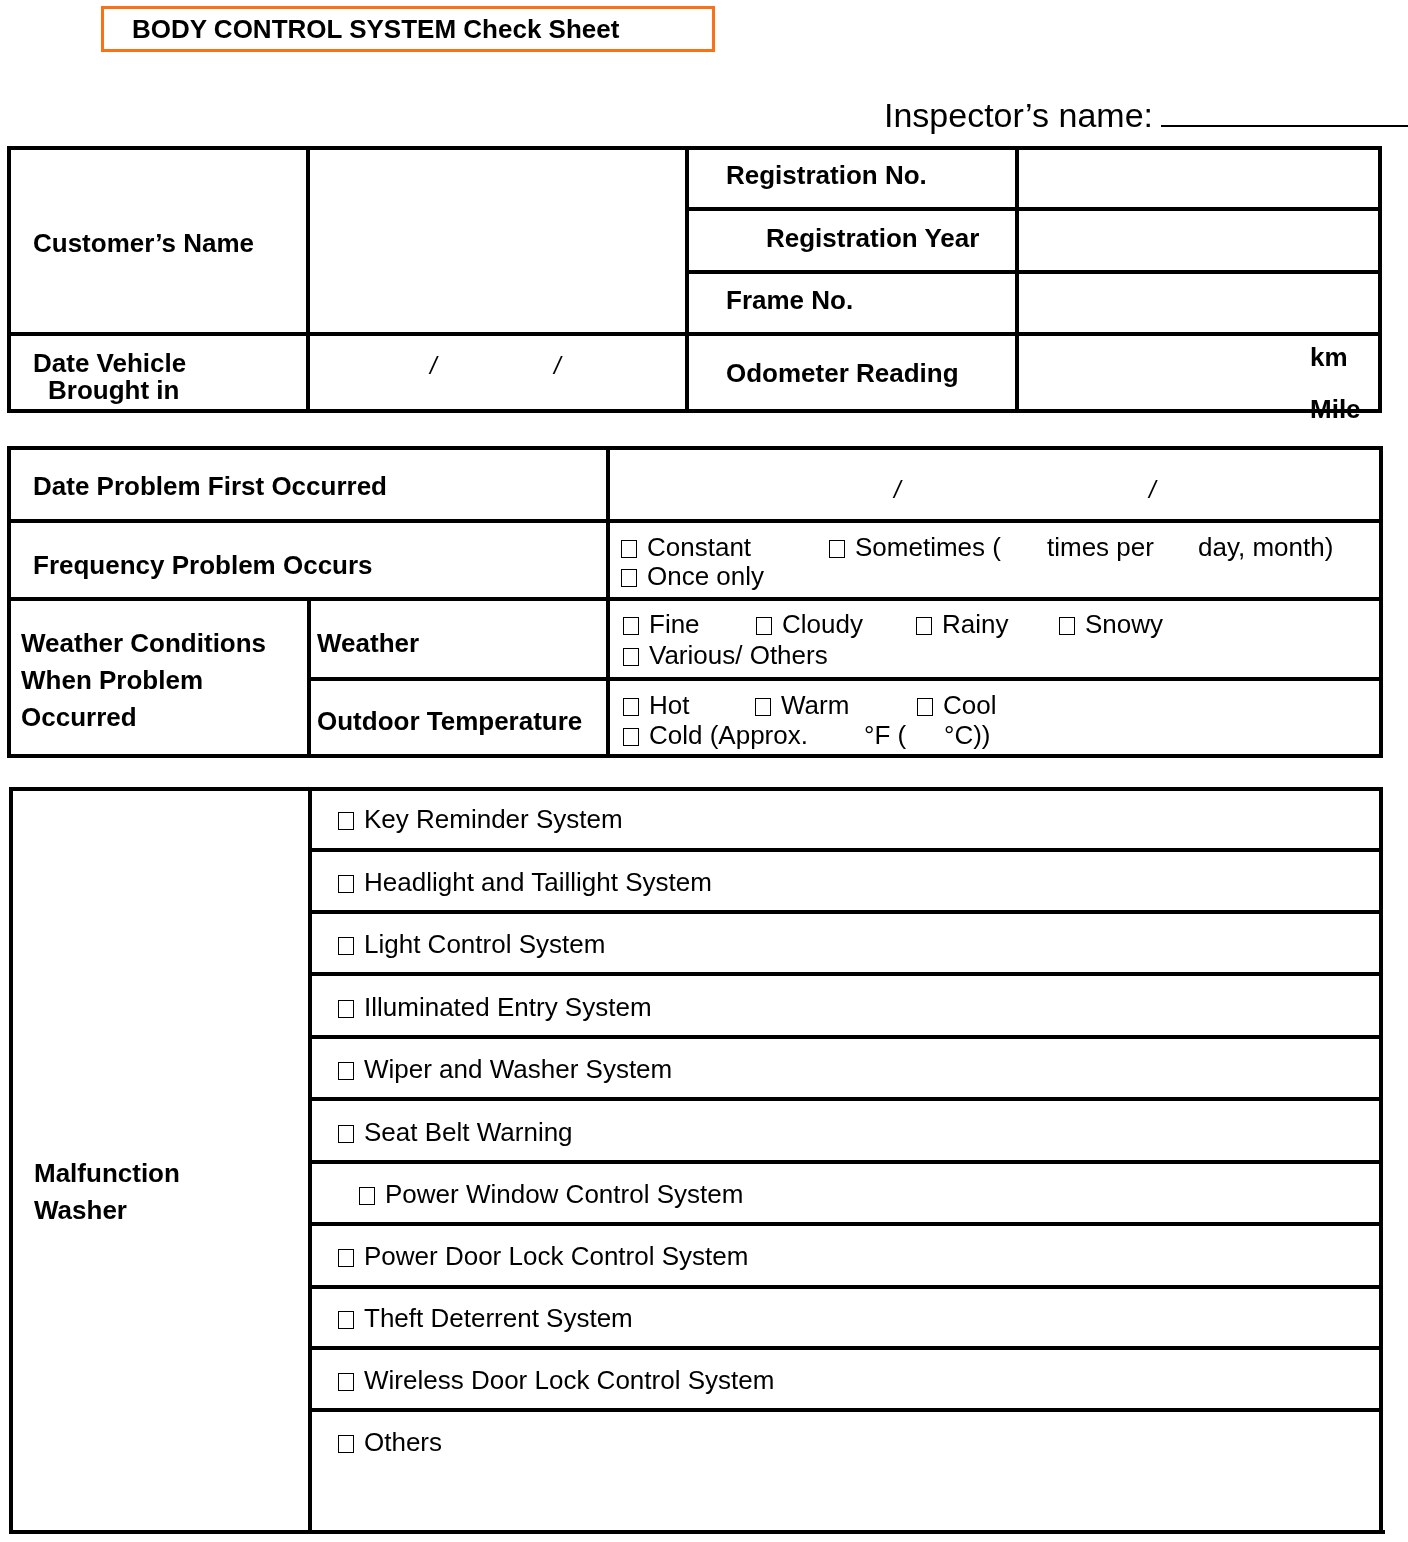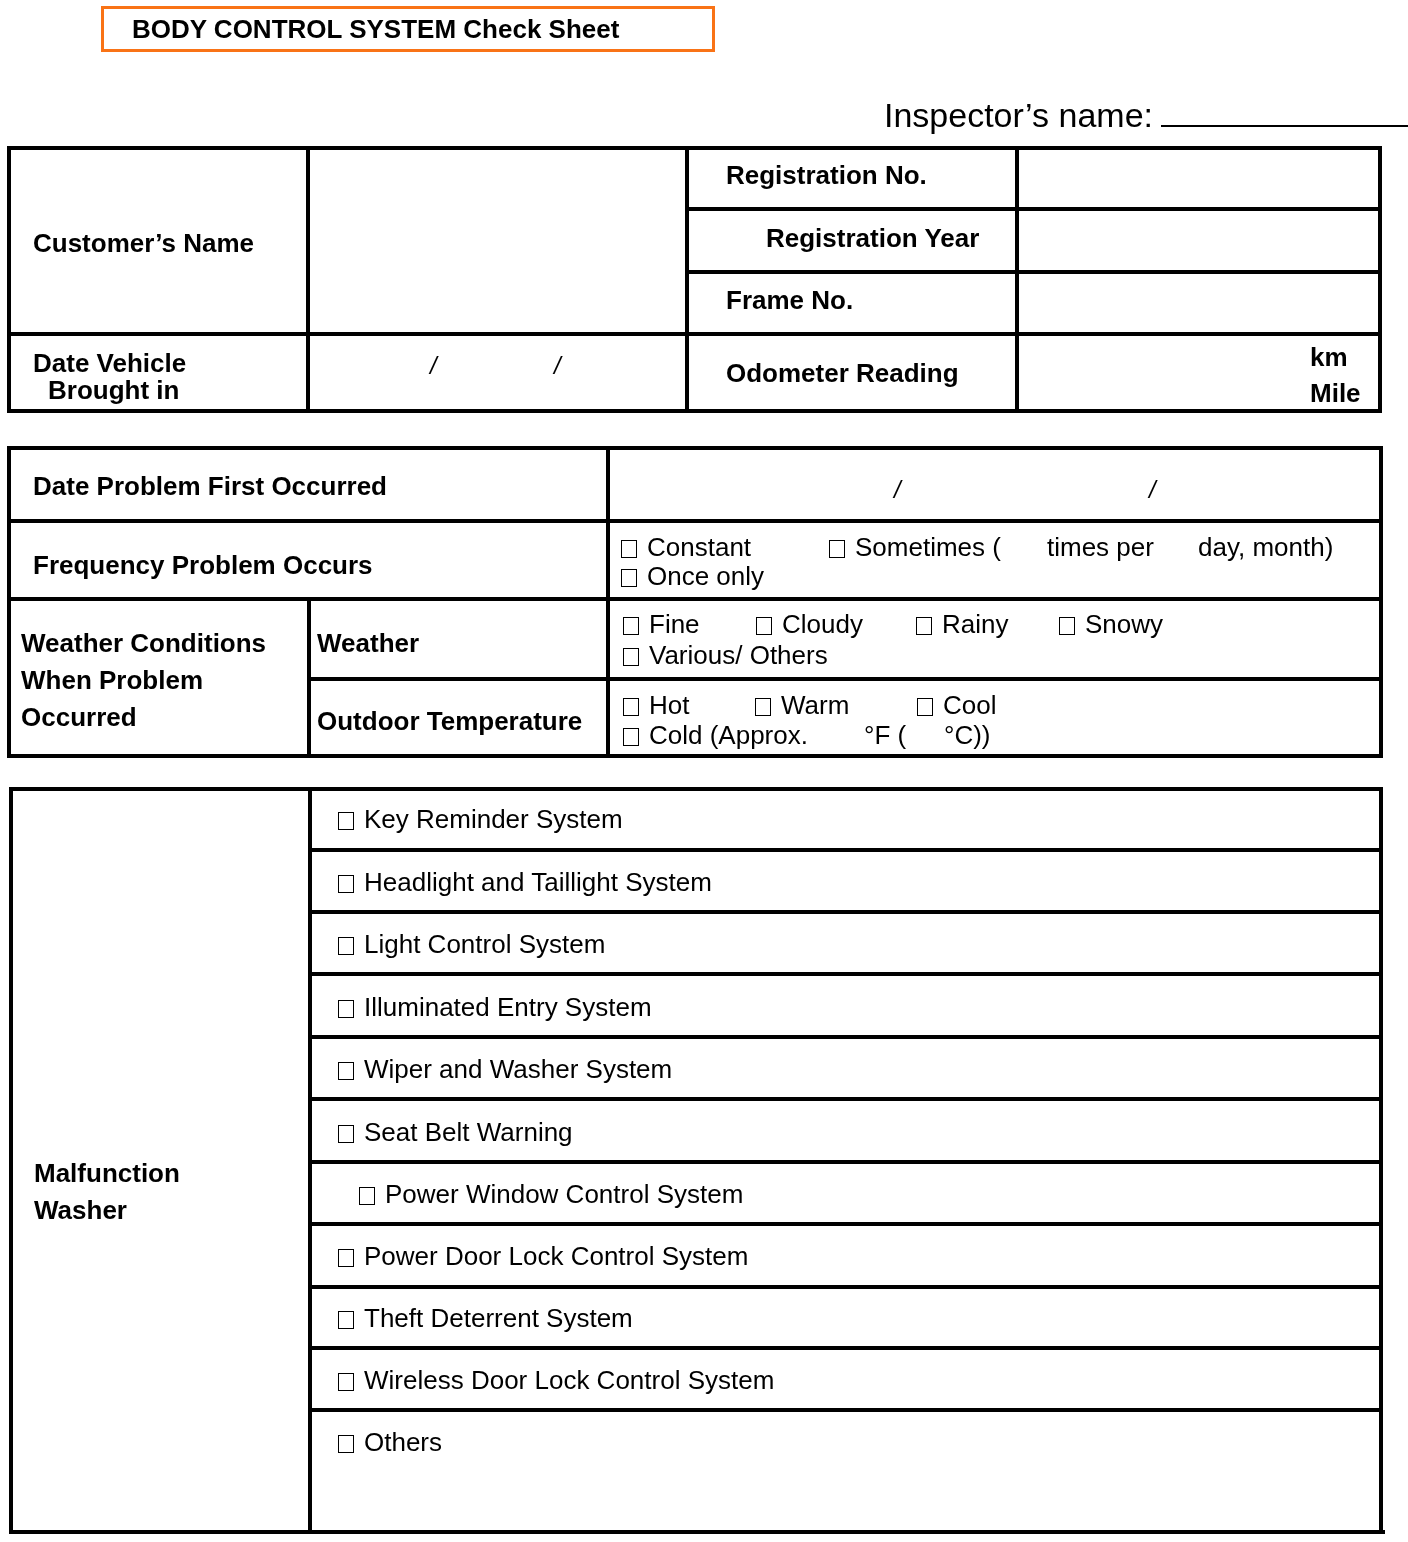--- a/index.html
+++ b/index.html
@@ -60,21 +60,21 @@
 
   <div class="lbl" style="left:726px; top:223px;margin-left:40px;">Registration Year</div>
   <div class="abs" style="left:1019px; top:211px; width:359px; height:59px;"></div>
 
   <div class="lbl" style="left:726px; top:285px;">Frame No.</div>
   <div class="abs" style="left:1019px; top:274px; width:359px; height:58px;"></div>
 
   <div class="lbl" style="left:726px; top:358px;">Odometer Reading</div>
   <div class="abs" style="left:1019px; top:336px; width:280px; height:73px;"></div>
   <div class="lbl" style="left:1310px; top:342px;">km</div>
-  <div class="lbl" style="left:1310px; top:378px;">Mile</div>
+  <div class="lbl" style="left:1310px; top:394px;">Mile</div>
 </div>
 
 <div>
   <div class="hl thick" style="left:7px; top:446px; width:1376px;"></div>
   <div class="hl thick" style="left:7px; top:754px; width:1376px;"></div>
   <div class="vl thick" style="left:7px; top:446px; height:312px;"></div>
   <div class="vl thick" style="left:1379px; top:446px; height:312px;"></div>
 
   <div class="vl thick" style="left:606px; top:446px; height:312px;"></div>
   <div class="vl thick" style="left:307px; top:598px; height:160px;"></div>

